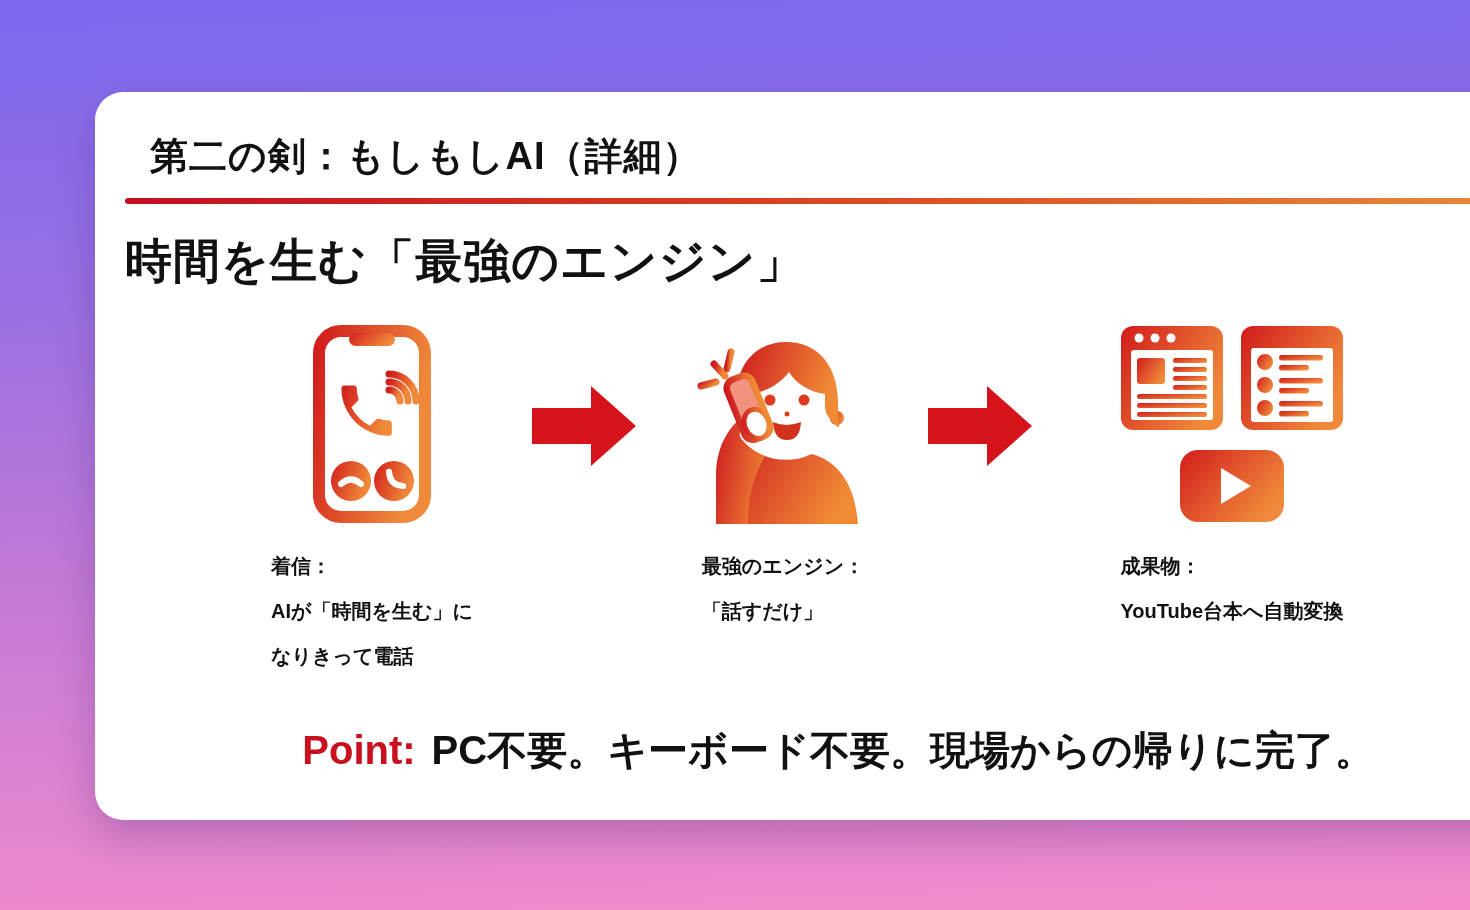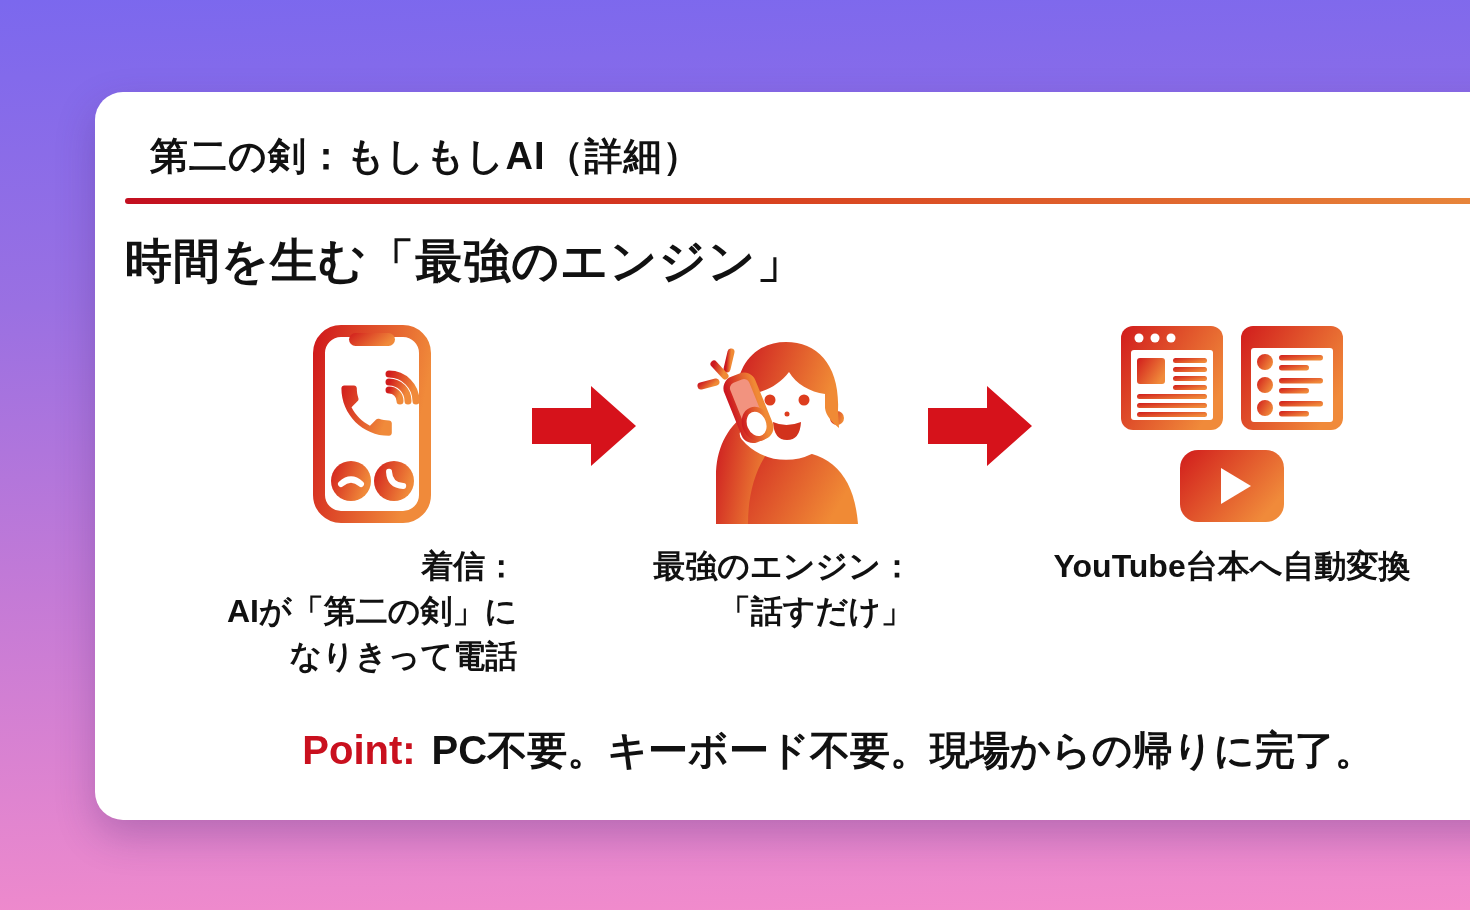--- a/index.html
+++ b/index.html
@@ -73,25 +73,25 @@
     align-items: center;
     justify-content: center;
   }
   .flow-arrow {
     flex: 0 0 auto;
     width: 106px;
     margin-top: 60px;
   }
   .step-label {
     margin-top: 20px;
-    font-size: 32px;
+    font-size: 20px;
     font-weight: bold;
     line-height: 45px;
     color: #111111;
-    text-align: right;
+    text-align: left;
     white-space: nowrap;
   }
   .point {
     margin: 44px 0 0 35px;
     font-size: 40px;
     font-weight: bold;
     color: #111111;
     white-space: nowrap;
     text-align: center;
   }
@@ -130,21 +130,21 @@
             <path d="M76 57 A19 19 0 0 1 95 76" fill="none" stroke="url(#gP)" stroke-width="7" stroke-linecap="round"></path>
             <path d="M76 49 A27 27 0 0 1 103 76" fill="none" stroke="url(#gP)" stroke-width="7" stroke-linecap="round"></path>
             <circle cx="38" cy="156" r="20" fill="url(#gP)"></circle>
             <path d="M28 159 q10 -9 20 0" fill="none" stroke="#ffffff" stroke-width="6" stroke-linecap="round"></path>
             <circle cx="81" cy="156" r="20" fill="url(#gP)"></circle>
             <path d="M71 159 q10 -9 20 0" transform="rotate(-135 81 156)" fill="none" stroke="#ffffff" stroke-width="6" stroke-linecap="round"></path>
           </svg>
         </div>
         <div class="step-label">
           <div>着信：</div>
-          <div>AIが「第二の剣」に</div>
+          <div>AIが「時間を生む」に</div>
           <div>なりきって電話</div>
         </div>
       </div>
 
       <svg class="flow-arrow" width="106" height="84" viewBox="0 0 106 84">
         <path d="M0 24 H59 V2 L104 42 L59 82 V60 H0 Z" fill="#d6121b"></path>
       </svg>
 
       <div class="step step-2">
         <div class="step-icon-box">
@@ -224,20 +224,21 @@
               <rect x="162" y="87" width="30" height="5.5" rx="2.75" fill="url(#gO)"></rect>
             </g>
 
             <g>
               <rect x="63" y="126" width="104" height="72" rx="18" fill="url(#gO)"></rect>
               <path d="M104 144 L104 180 L134 162 Z" fill="#ffffff"></path>
             </g>
           </svg>
         </div>
         <div class="step-label">
+          <div>成果物：</div>
           <div>YouTube台本へ自動変換</div>
         </div>
       </div>
 
     </div>
 
     <div class="point">
       <span class="point-label">Point:</span><span>PC不要。キーボード不要。現場からの帰りに完了。</span>
     </div>
 

